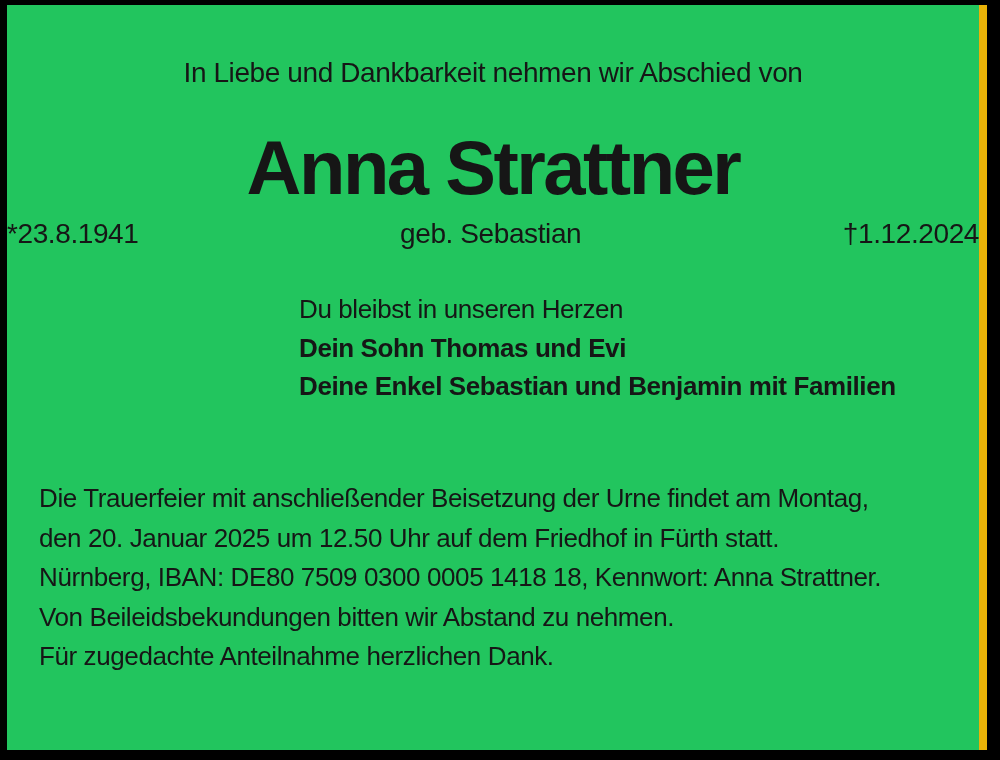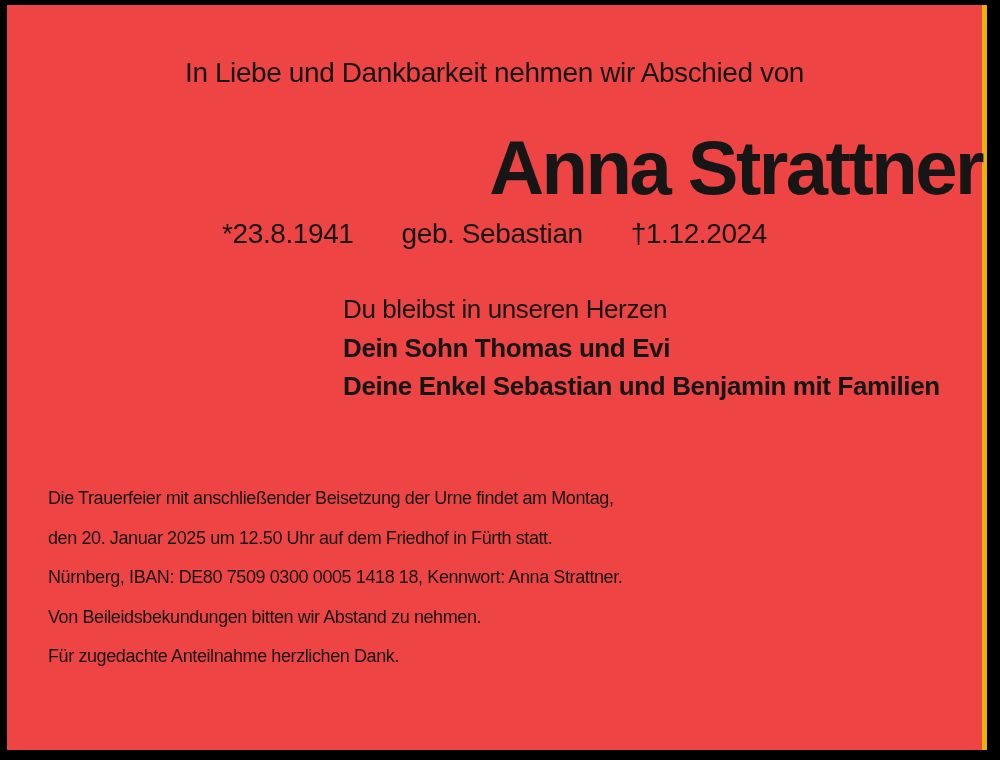--- a/index.html
+++ b/index.html
@@ -15,76 +15,76 @@
     width: 1000px;
     height: 760px;
     background: #000000;
   }
   .page {
     position: absolute;
     top: 5px;
     left: 7px;
     right: 13px;
     bottom: 10px;
-    background: #ef4444;
-    border-right: 5px solid #eab308;
+    background: #22c55e;
+    border-right: 8px solid #eab308;
     color: #161616;
   }
   .intro {
     position: absolute;
     top: 51px;
     left: 0;
     width: 100%;
     text-align: center;
     font-size: 28px;
     line-height: 34px;
     letter-spacing: -0.4px;
     white-space: nowrap;
   }
   .name {
     position: absolute;
     top: 123px;
     left: 0;
     width: 100%;
     margin: 0;
-    text-align: right;
+    text-align: center;
     font-size: 76px;
     line-height: 80px;
     font-weight: bold;
     letter-spacing: -2.5px;
     white-space: nowrap;
   }
   .dates {
     position: absolute;
     top: 213px;
     left: 0;
     width: 100%;
     display: flex;
-    justify-content: center;
+    justify-content: space-between;
     gap: 48px;
     font-size: 28px;
     line-height: 32px;
     letter-spacing: -0.4px;
     white-space: nowrap;
   }
   .verse {
     position: absolute;
     top: 285px;
     left: 292px;
     font-size: 26px;
     line-height: 38.5px;
     letter-spacing: -0.4px;
   }
-  .verse .v-line { white-space: nowrap; margin-left: 44px; }
+  .verse .v-line { white-space: nowrap; }
   .verse .bold { font-weight: bold; }
   .closing {
     position: absolute;
     top: 474px;
-    left: 41px;
-    font-size: 18px;
+    left: 32px;
+    font-size: 26px;
     line-height: 39.5px;
     letter-spacing: -0.4px;
   }
   .closing .c-line { white-space: nowrap; }
 </style>
 </head>
 <body>
 
 <div class="frame">
   <div class="page">

